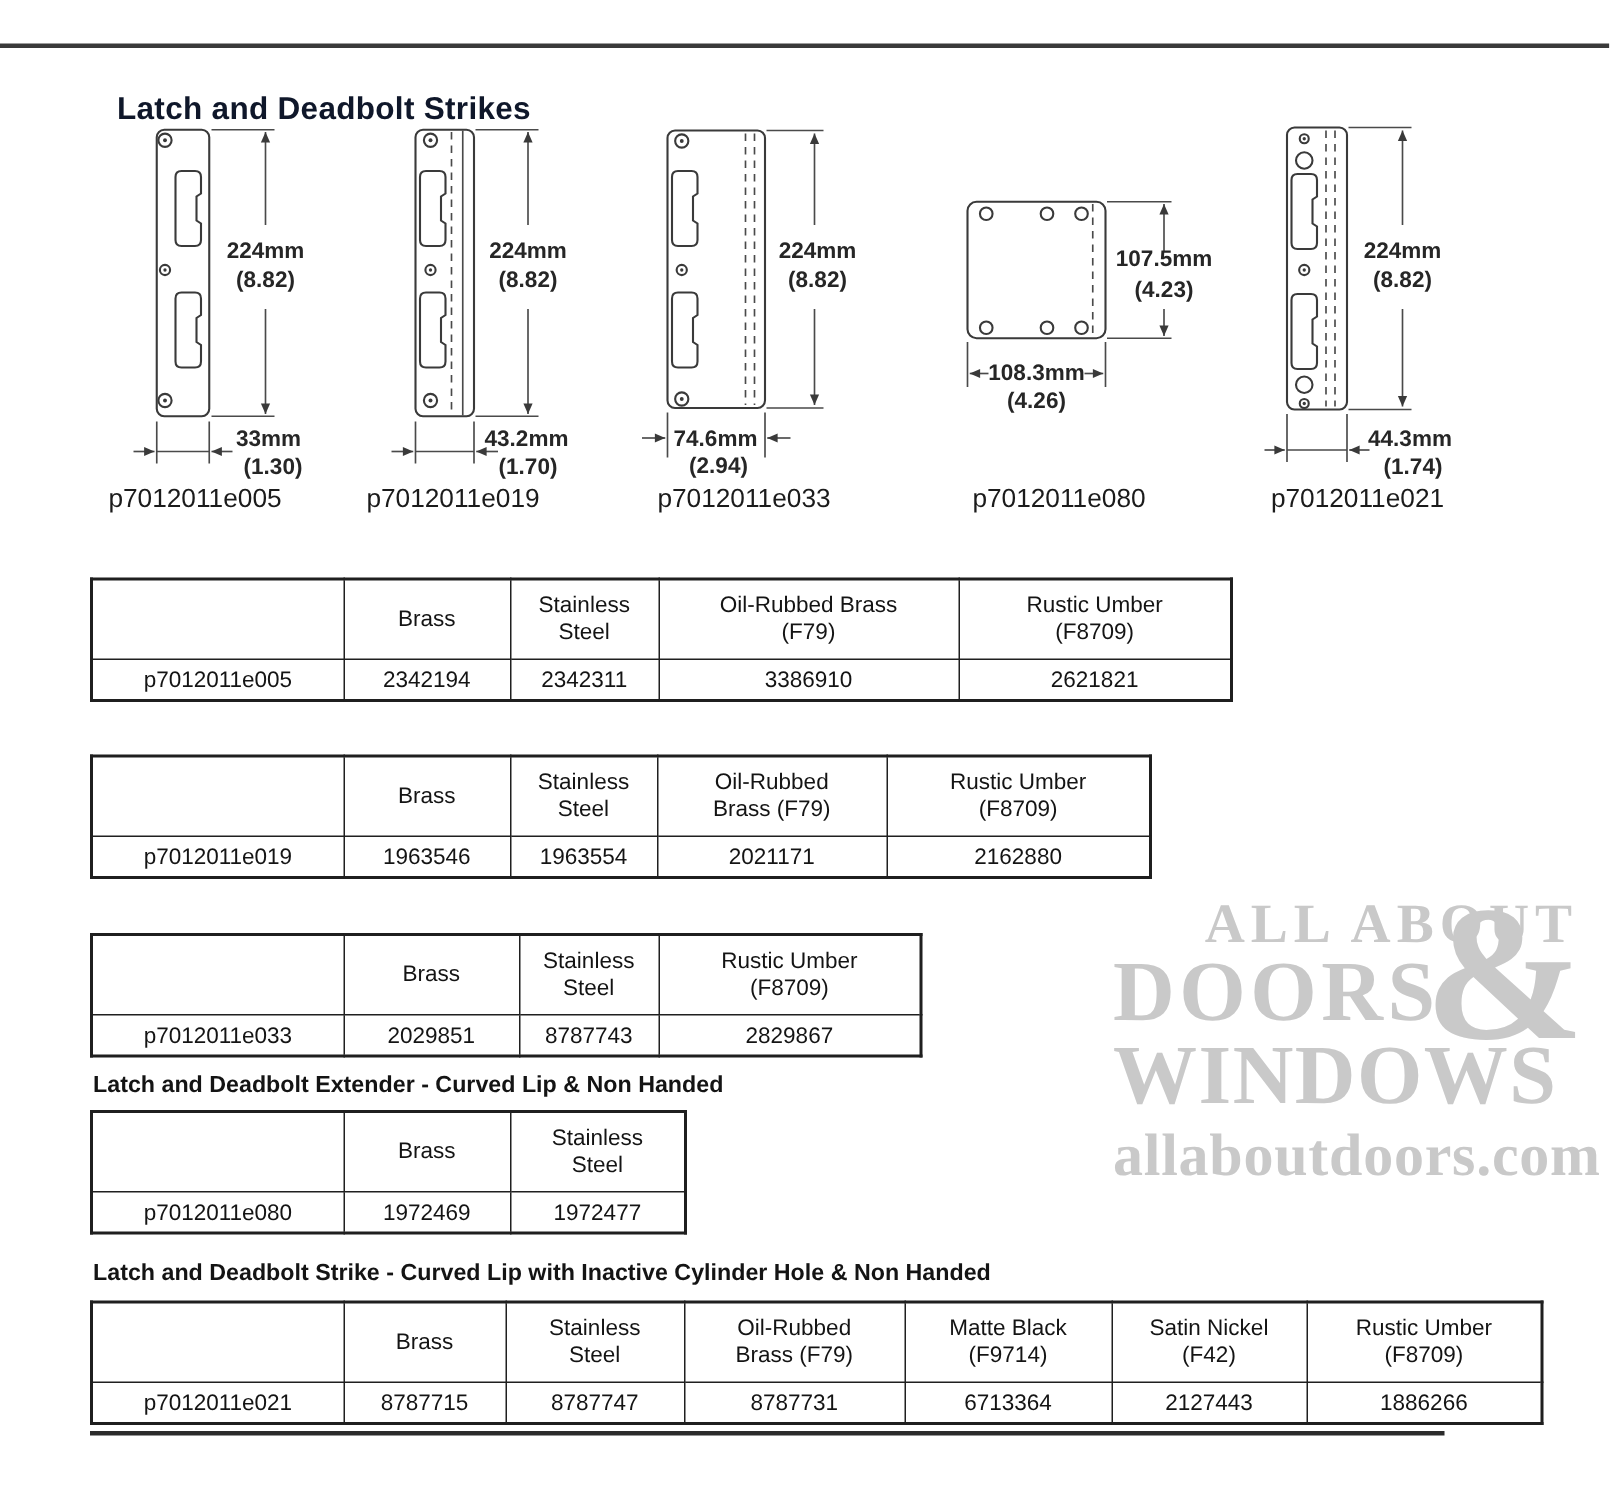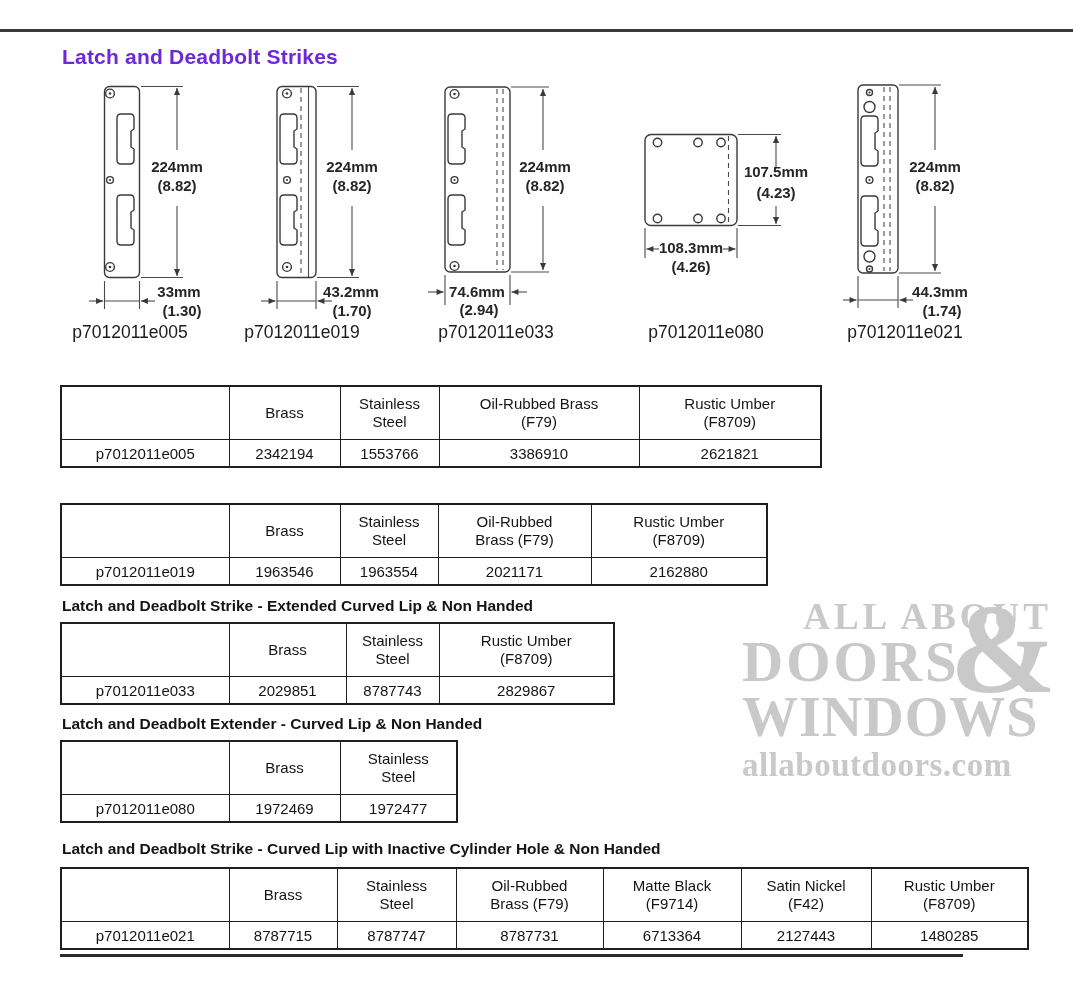--- a/index.html
+++ b/index.html
@@ -3,22 +3,22 @@
 <meta charset="utf-8">
 <style>
   html,body { margin:0; padding:0; background:#ffffff; }
   .page {
     position:relative; width:1073px; height:1004px; background:#ffffff;
     font-family:"Liberation Sans", sans-serif; color:#1a1a1a; overflow:hidden;
   }
   .rule-top { position:absolute; left:0; top:29px; width:1073px; height:3px; background:#3a3a3a; }
   .rule-bottom { position:absolute; left:60px; top:954px; width:903px; height:3px; background:#2b2b2b; }
   .page-title {
-    position:absolute; left:62px; top:45px; margin:0;
-    font-size:21px; font-weight:bold; color:#6d28d9; letter-spacing:0.2px;
+    position:absolute; left:62px; top:45px; margin:16px;
+    font-size:21px; font-weight:bold; color:#0f172a; letter-spacing:0.2px;
   }
   .sec-heading {
     position:absolute; left:62px; margin:0;
     font-size:15.5px; font-weight:bold; color:#141414;
   }
   table.spec {
     position:absolute; border-collapse:collapse; table-layout:fixed;
     border:2px solid #1f1f1f; background:transparent; z-index:1;
   }
   table.spec th, table.spec td {
@@ -35,21 +35,21 @@
   .dim  { font:bold 15px "Liberation Sans", sans-serif; fill:#262626; text-anchor:middle; }
   .plabel { font:17.5px "Liberation Sans", sans-serif; fill:#1b1b1b; text-anchor:middle; }
   .watermark {
     position:absolute; left:742px; top:598px; width:310px; z-index:0;
     color:#c9c9c9; font-family:"Liberation Serif", serif; font-weight:bold; user-select:none;
   }
   .wm-l1 { font-size:37px; letter-spacing:4px; margin-left:28px; line-height:1;text-align:right; }
   .wm-l2 { font-size:57px; letter-spacing:3px; line-height:0.95; position:relative; }
   .wm-amp { position:absolute; font-size:128px; line-height:0.75; top:-34px; margin-left:-10px; }
   .wm-l3 { font-size:56px; letter-spacing:1px; line-height:1.02; }
-  .wm-l4 { font-size:33px; letter-spacing:0.5px; line-height:1.18; }
+  .wm-l4 { font-size:40px; letter-spacing:0.5px; line-height:1.18; }
 </style>
 </head>
 <body>
 
 <div class="page">
 
   <div class="rule-top"></div>
 
   <h1 class="page-title">Latch and Deadbolt Strikes</h1>
 
@@ -249,21 +249,21 @@
           <th>Oil-Rubbed Brass
 (F79)</th>
           <th>Rustic Umber
 (F8709)</th>
         </tr>
       </thead>
       <tbody>
         <tr>
           <td>p7012011e005</td>
           <td>2342194</td>
-          <td>1553766</td>
+          <td>2342311</td>
           <td>3386910</td>
           <td>2621821</td>
         </tr>
       </tbody>
     </table>
 
   <table class="spec" style="left:60px; top:503px; width:706px">
       <colgroup>
         <col style="width: 168px;">
         <col style="width: 111px;">
@@ -287,21 +287,20 @@
         <tr>
           <td>p7012011e019</td>
           <td>1963546</td>
           <td>1963554</td>
           <td>2021171</td>
           <td>2162880</td>
         </tr>
       </tbody>
     </table>
 
-  <h2 class="sec-heading" style="top:597px">Latch and Deadbolt Strike - Extended Curved Lip &amp; Non Handed</h2>
   <table class="spec" style="left:60px; top:622px; width:553px">
       <colgroup>
         <col style="width: 168px;">
         <col style="width: 117px;">
         <col style="width: 93px;">
         <col style="width: 175px;">
       </colgroup>
       <thead>
         <tr>
           <th></th>
@@ -374,19 +373,19 @@
         </tr>
       </thead>
       <tbody>
         <tr>
           <td>p7012011e021</td>
           <td>8787715</td>
           <td>8787747</td>
           <td>8787731</td>
           <td>6713364</td>
           <td>2127443</td>
-          <td>1480285</td>
+          <td>1886266</td>
         </tr>
       </tbody>
     </table>
 
   <div class="rule-bottom"></div>
 </div>
 
 </body></html>

